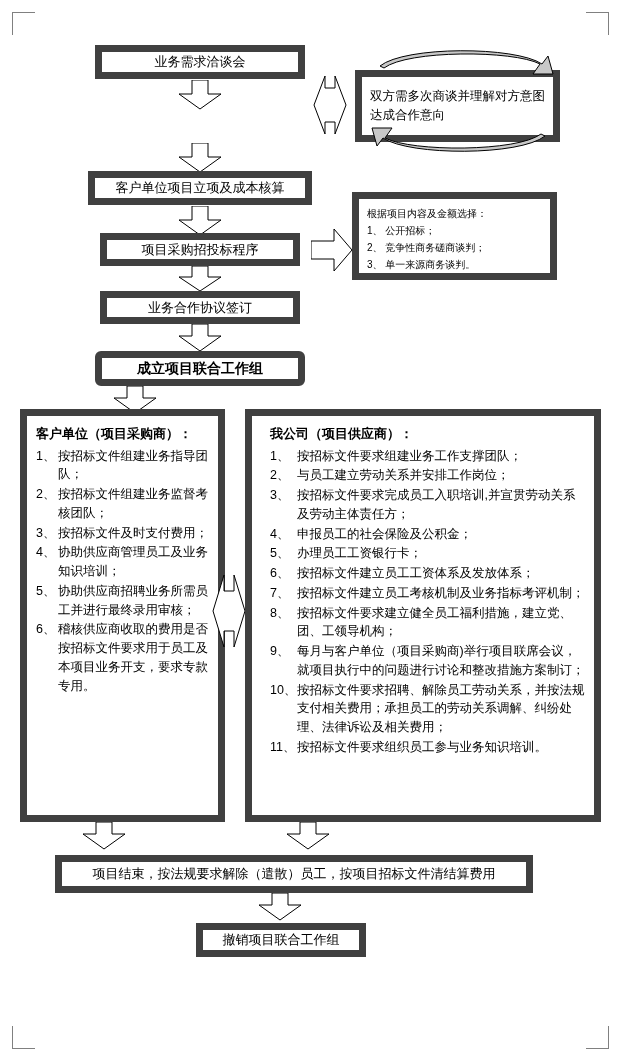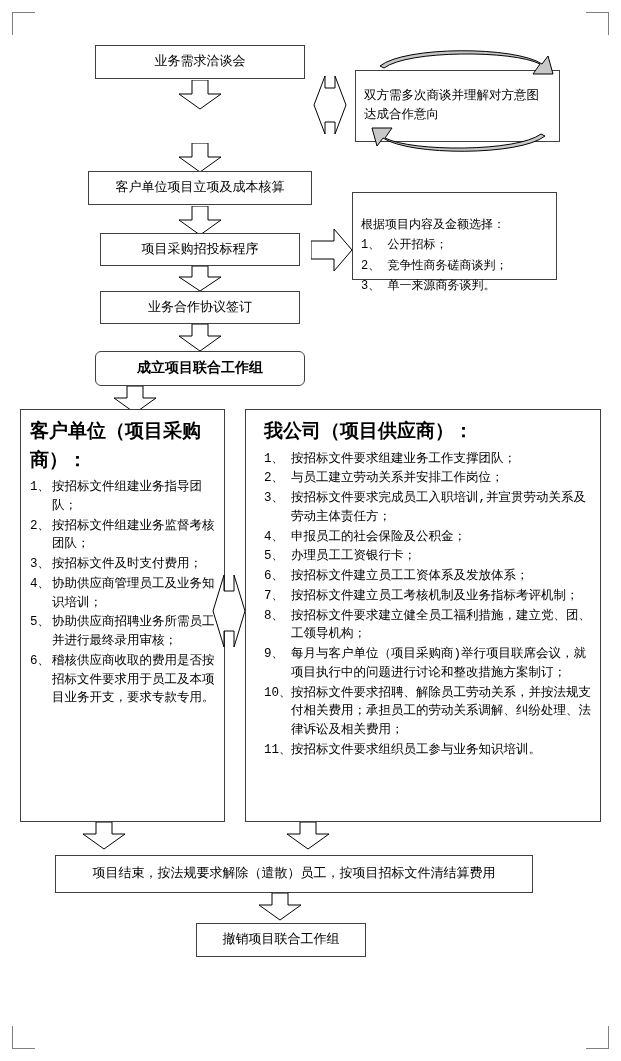--- a/index.html
+++ b/index.html
@@ -29,43 +29,42 @@
     border: 0 solid #808080;
   }
   .crop.tl { left: 12px;  top: 12px;   border-left-width: 1px; border-top-width: 1px; }
   .crop.tr { right: 12px; top: 12px;   border-right-width: 1px; border-top-width: 1px; }
   .crop.bl { left: 12px;  bottom: 12px;border-left-width: 1px; border-bottom-width: 1px; }
   .crop.br { right: 12px; bottom: 12px;border-right-width: 1px; border-bottom-width: 1px; }
 
   .box {
     position: absolute;
     box-sizing: border-box;
-    border: 1px solid #404040;
+    border: 7px solid #404040;
     background: #fff;
     display: flex;
     align-items: center;
     justify-content: center;
     text-align: center;
     font-size: 13px;
     line-height: 1.5;
-    font-family: Liberation Mono, monospace;
   }
   .box.tall {
     align-items: flex-start;
     justify-content: flex-start;
     text-align: left;
   }
   .inner {
     padding: 6px 8px;
     width: 100%;
     box-sizing: border-box;
   }
   .title-line {
     font-weight: bold;
-    font-size: 19px;
+    font-size: 13px;
     margin-bottom: 3px;
   }
   .list {
     margin: 0;
     padding: 0;
     list-style: none;
     font-size: 12.5px;
     line-height: 1.5;
   }
   .list li {
@@ -150,21 +149,21 @@
   <div class="box" style="left:100px; top:233px; width:200px; height:33px;">
     <span>项目采购招投标程序</span>
   </div>
 
   <svg class="arrow" style="left:311px; top:228px;" width="42" height="44" viewBox="0 0 42 44">
     <polygon points="0,13 23,13 23,1 41,22 23,43 23,31 0,31" fill="#ffffff" stroke="#000000" stroke-width="1"></polygon>
   </svg>
 
   <div class="box tall" style="left:352px; top:192px; width:205px; height:88px;">
     <div class="inner">
-      <div style="font-size:12px; line-height:1.7;margin-top:16px;">
+      <div style="font-size:10px; line-height:1.7;">
         <div>根据项目内容及金额选择：</div>
         <div>1、 公开招标；</div>
         <div>2、 竞争性商务磋商谈判；</div>
         <div>3、 单一来源商务谈判。</div>
       </div>
     </div>
   </div>
 
   <div class="arrow" style="left:178px; top:266px;">
     <svg width="44" height="26" viewBox="0 0 44 26">

